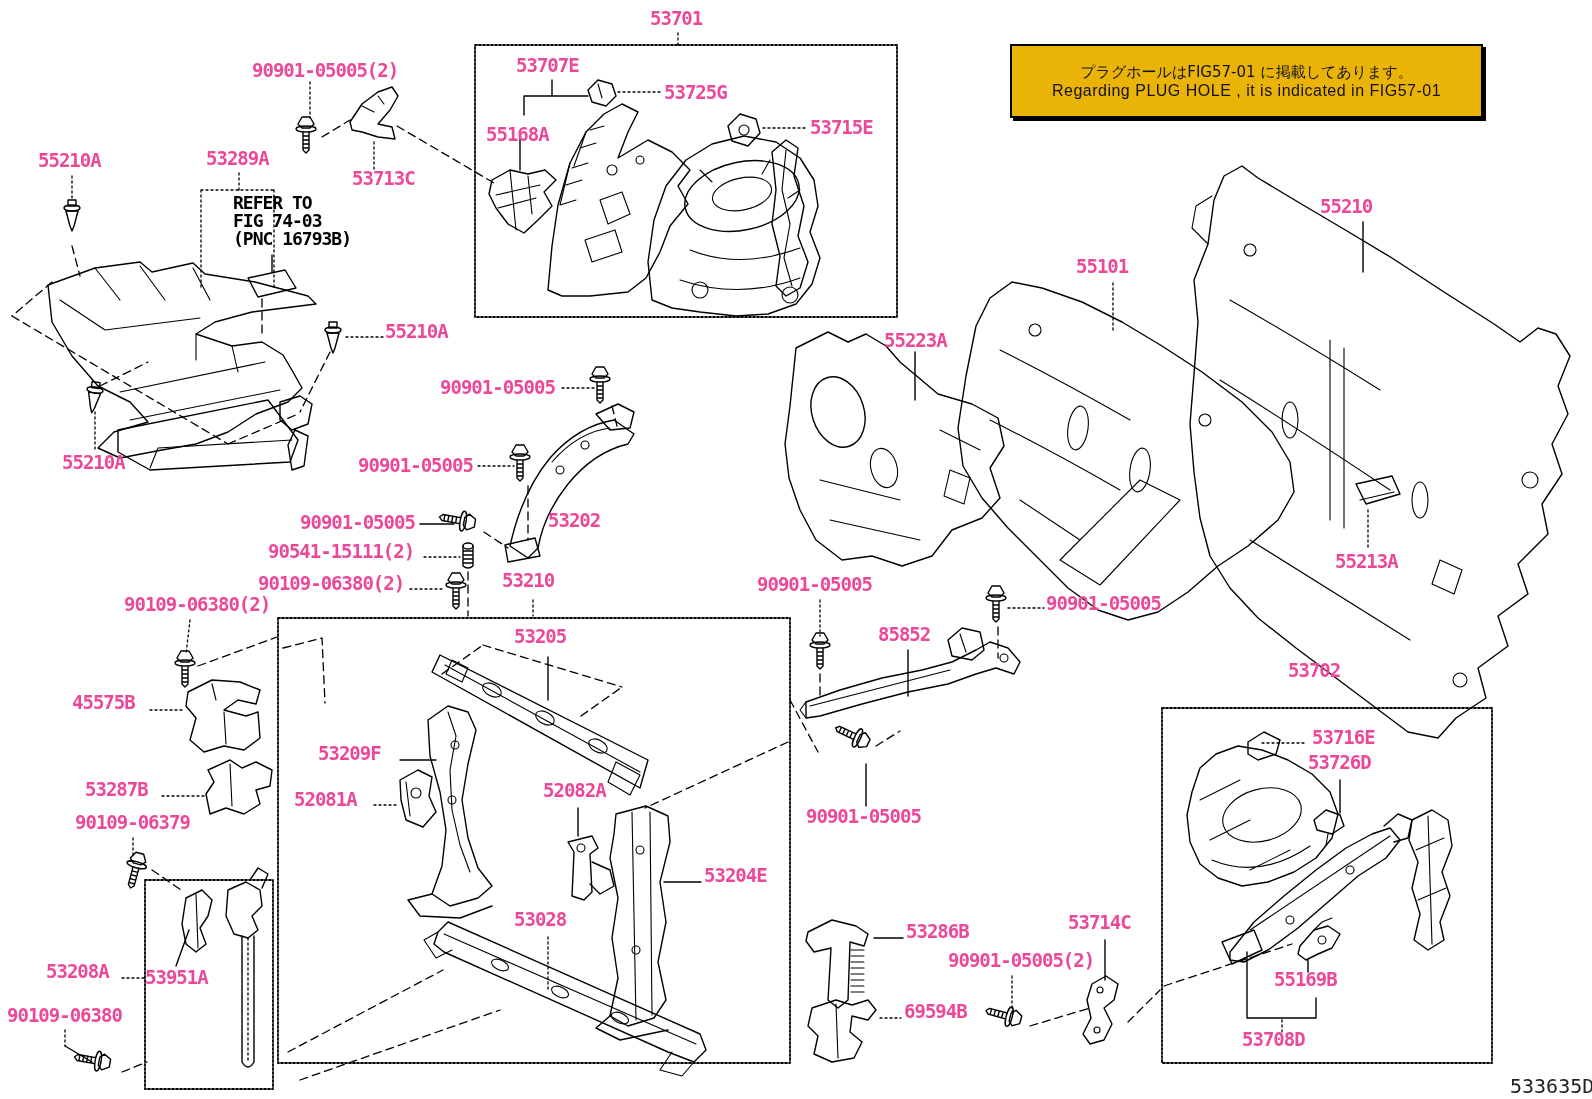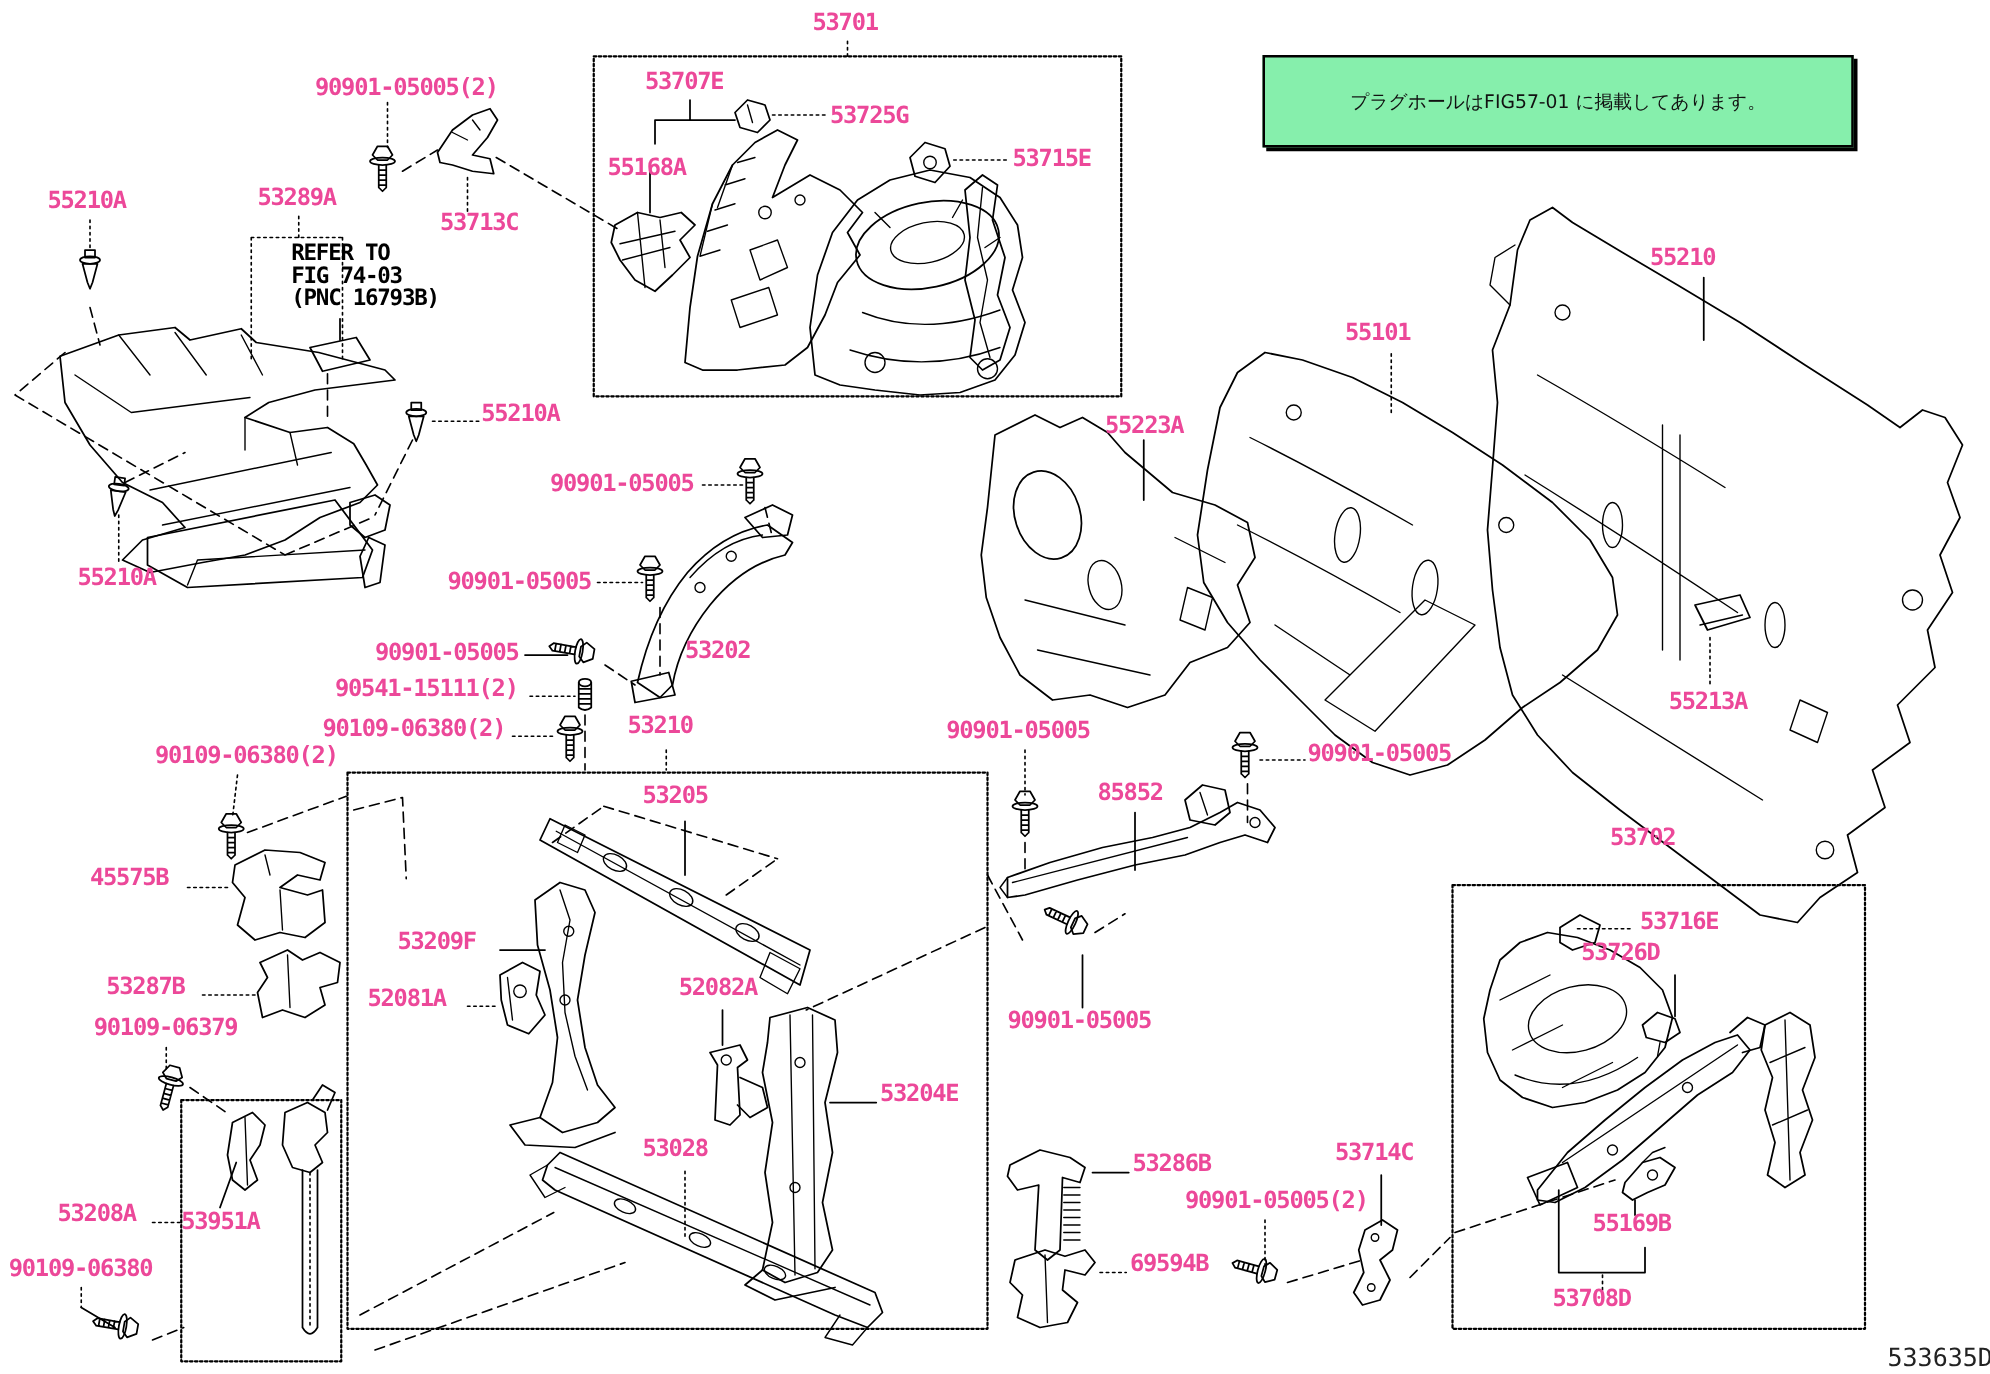--- a/index.html
+++ b/index.html
@@ -4,21 +4,21 @@
 <style>
   html,body{margin:0;padding:0;background:#fff}
   .stage{position:relative;width:1592px;height:1099px;background:#ffffff;overflow:hidden;
          font-family:"DejaVu Sans Mono",monospace}
   .lbl{position:absolute;font:bold 19px "DejaVu Sans Mono",monospace;letter-spacing:-1px;
        color:#ec4899;white-space:nowrap;line-height:20px}
   .refnote{position:absolute;left:233px;top:194px;font:bold 18px "DejaVu Sans Mono",monospace;
        letter-spacing:-1px;color:#000;line-height:18px;white-space:nowrap}
   .notebox{position:absolute;left:1010px;top:44px;width:469px;height:70px;border:2px solid #000;
        box-shadow:3px 3px 0 #000;display:flex;flex-direction:column;justify-content:center;
-       text-align:center;background:#86efac}
+       text-align:center;background:#eab308}
   .notebox .jp{font-family:"DejaVu Sans",sans-serif;font-size:15px;color:#111}
   .notebox .en{font-family:"Liberation Sans","DejaVu Sans",sans-serif;font-size:16px;color:#111;letter-spacing:.5px}
   .notebox .rf{font:bold 16px "DejaVu Sans Mono",monospace;color:#111;letter-spacing:1px}
   .did{position:absolute;left:1510px;top:1074px;font:20px "DejaVu Sans Mono",monospace;color:#222}
   svg.art{position:absolute;left:0;top:0}
   .art *{fill:none;stroke:#000;stroke-width:1.4;stroke-linecap:round;stroke-linejoin:round}
   .art .dot{stroke-dasharray:2 3;stroke-width:1.3}
   .art .dash{stroke-dasharray:8 5;stroke-width:1.3}
   .art .box{stroke-dasharray:2 2;stroke-width:1.8}
   .art .thin{stroke-width:1.1}
@@ -367,33 +367,34 @@
 <div class="lbl" style="left:294px;top:789px">52081A</div>
 <div class="lbl" style="left:543px;top:780px">52082A</div>
 <div class="lbl" style="left:704px;top:865px">53204E</div>
 <div class="lbl" style="left:514px;top:909px">53028</div>
 <div class="lbl" style="left:757px;top:574px">90901-05005</div>
 <div class="lbl" style="left:878px;top:624px">85852</div>
 <div class="lbl" style="left:1046px;top:593px">90901-05005</div>
 <div class="lbl" style="left:806px;top:806px">90901-05005</div>
 <div class="lbl" style="left:1288px;top:660px">53702</div>
 <div class="lbl" style="left:1312px;top:727px">53716E</div>
-<div class="lbl" style="left:1265px;top:752px">53726D</div>
+<div class="lbl" style="left:1308px;top:752px">53726D</div>
 <div class="lbl" style="left:1068px;top:912px">53714C</div>
 <div class="lbl" style="left:948px;top:950px">90901-05005(2)</div>
 <div class="lbl" style="left:906px;top:921px">53286B</div>
 <div class="lbl" style="left:904px;top:1001px">69594B</div>
 <div class="lbl" style="left:1274px;top:969px">55169B</div>
 <div class="lbl" style="left:1242px;top:1029px">53708D</div>
 
 <div class="refnote">
   <div>REFER TO</div>
   <div>FIG 74-03</div>
   <div>(PNC 16793B)</div>
 </div>
 
 <div class="notebox">
   <div class="jp">プラグホールはFIG57-01 に掲載してあります。</div>
+  <div class="en">Regarding PLUG HOLE , it is indicated in FIG57-01</div>
 </div>
 
 <div class="did">533635D</div>
 
 </div>
 
 </body></html>

